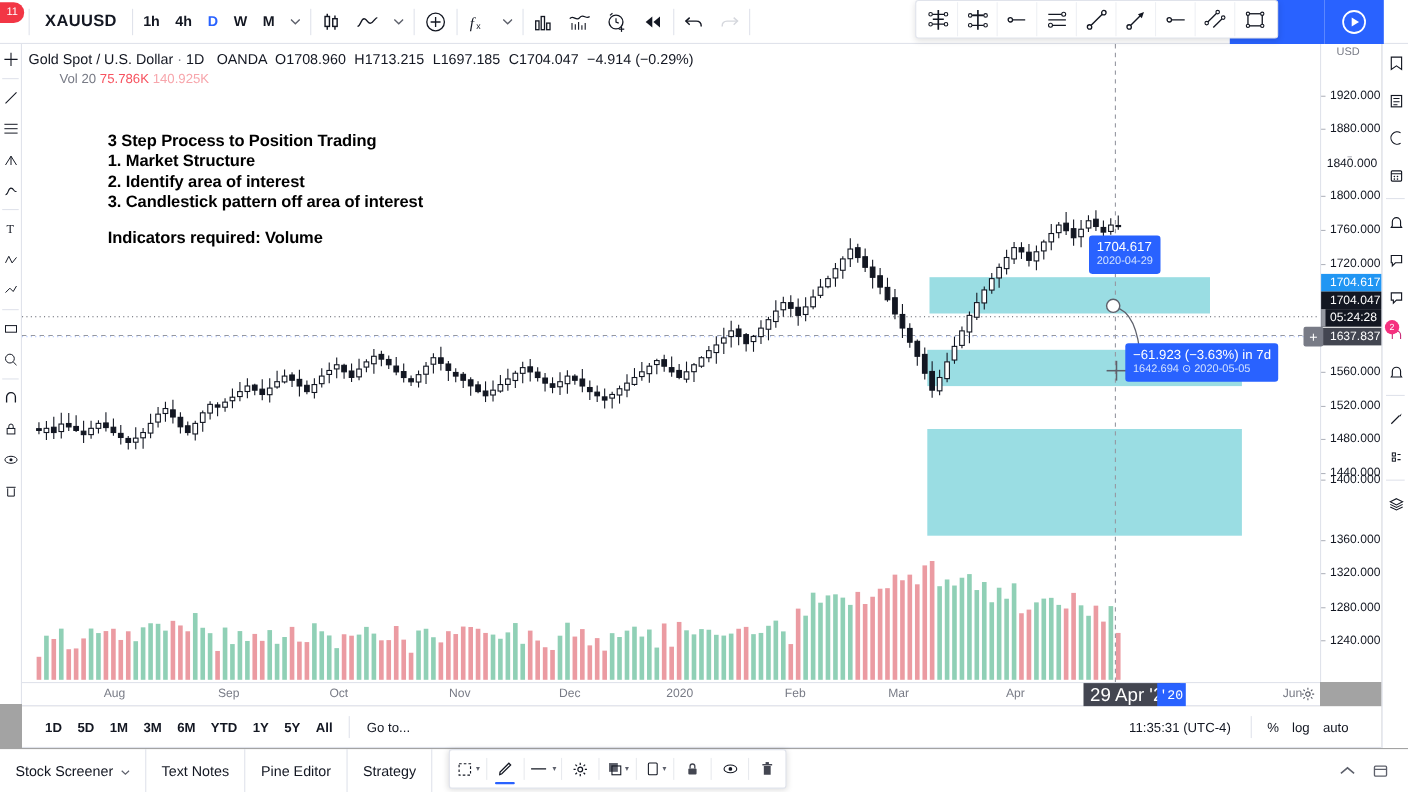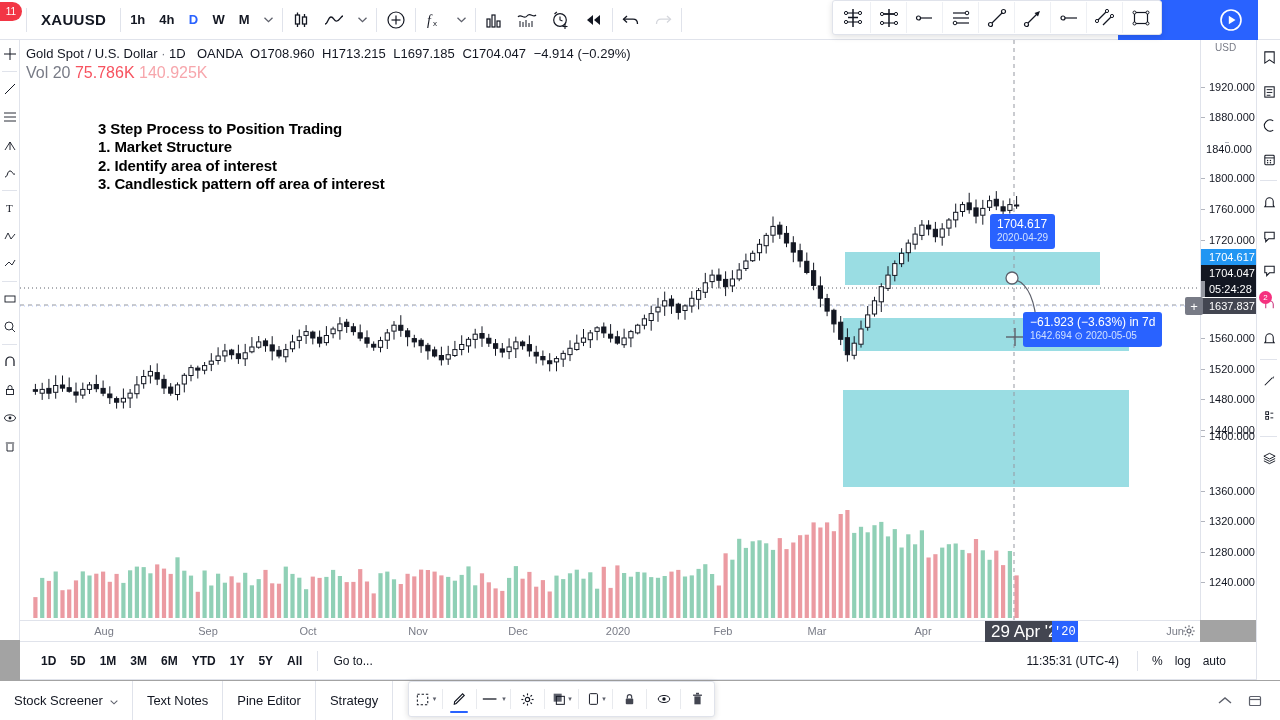--- a/index.html
+++ b/index.html
@@ -54,21 +54,21 @@
 
   
   .chartwrap { position:absolute; left:20px; top:40px; width:1180px; height:580px;
     background:#fff; overflow:hidden; }
   svg.chart { position:absolute; left:0; top:0; }
 
   
   .legend { position:absolute; left:6px; top:6px; z-index:8; pointer-events:none; }
   .lg-row1 { font-size:13px; color:#131722; white-space:nowrap; }
   .lg-row1 .neg { color:#131722; }
-  .lg-row2 { font-size:16px; margin-top:3px; white-space:nowrap; }
+  .lg-row2 { font-size:12px; margin-top:3px; white-space:nowrap;margin-left:28px; }
   .lg-row2 .vlab { color:#787b86; }
   .lg-row2 .v1 { color:#f7525f; }
   .lg-row2 .v2 { color:#f7a6ac; }
   .lg-ohlc { margin-left:4px; }
 
   
   .annot { position:absolute; left:78px; top:80px; z-index:7; pointer-events:none;
     font-size:15px; font-weight:bold; color:#000; line-height:1.22; letter-spacing:-.1px; }
   .annot .gap { height:15px; }
   .annot-b { position:absolute; left:78px; top:170px; width:498px; z-index:7;
@@ -941,20 +941,21 @@
         <span class="v2">140.925K</span>
       </div>
     </div>
 
     <div class="annot">
       <div>3 Step Process to Position Trading</div>
       <div>1. Market Structure</div>
       <div>2. Identify area of interest</div>
       <div>3. Candlestick pattern off area of interest</div>
       <div class="gap"></div>
+      <div>Indicators required: Volume</div>
     </div>
 
 
     <div class="mlabel" style="left:970px; top:174px;">
       <span class="big">1704.617</span>
       <span class="sub">2020-04-29</span>
     </div>
     <div class="mlabel" style="left:1003px; top:272px;">
       <span class="big">−61.923 (−3.63%) in 7d</span>
       <span class="sub">1642.694 ⊙ 2020-05-05</span>

